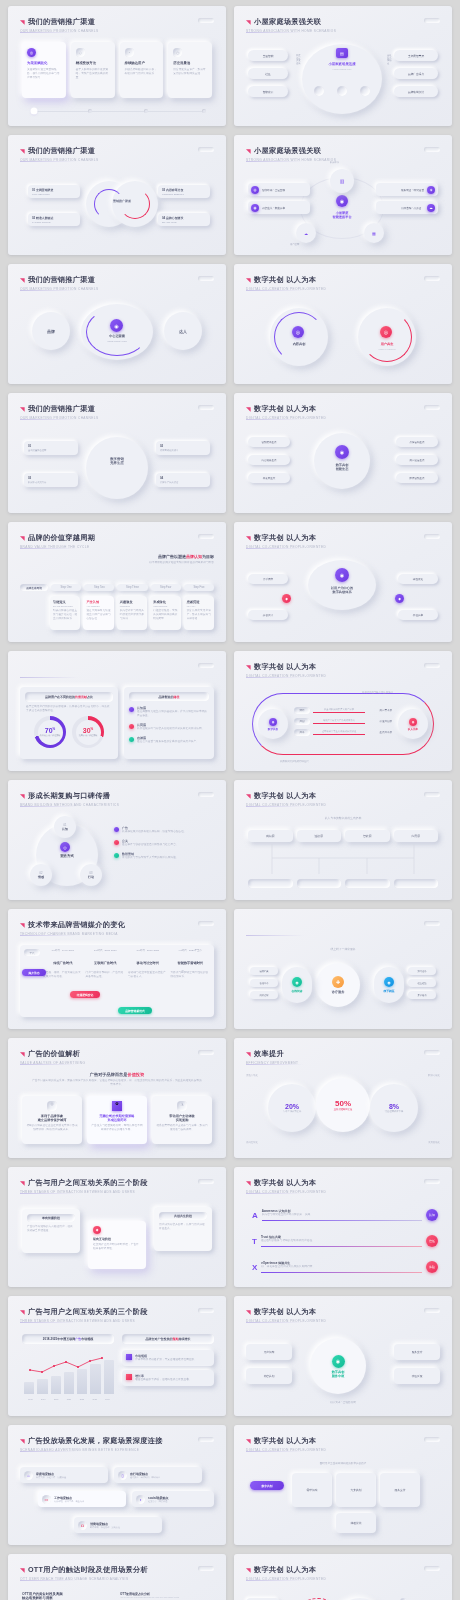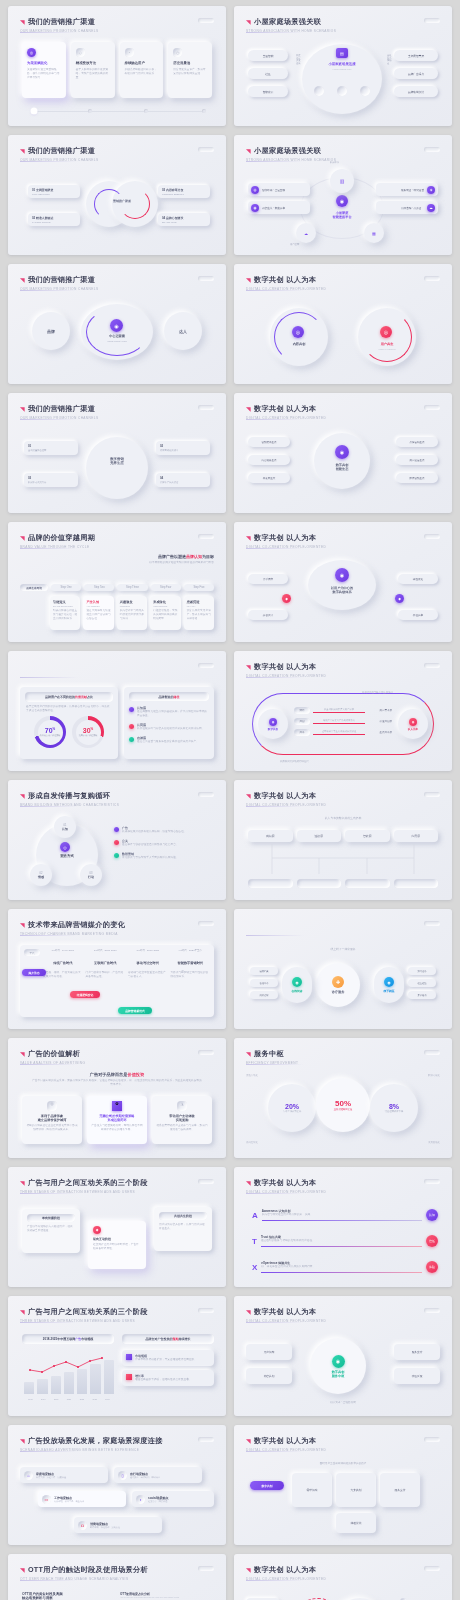--- a/index.html
+++ b/index.html
@@ -320,21 +320,21 @@
               </div>
             </div>
         </div>
       </div>
     </div>
 
     <div class="slide h120">
       <div class="shead">
           <div class="stitle">
             <span class="mk">◥</span>
-            <span>形成自发传播与复购循环</span>
+            <span>形成长期复购与口碑传播</span>
           </div>
         <div class="ssub">BRAND BUILDING METHODS AND CHARACTERISTICS</div>
         </div>
       <div class="hline"></div>
         <div class="pagetag"></div>
       <div class="ringsoft" style="left:28px;top:44px;width:62px;height:62px;background:#eef0f6"></div>
       <div class="ic grad-p" style="position:absolute;left:52px;top:62px;width:10px;height:10px;font-size:4px">◎</div>
       <div style="position:absolute;left:36px;top:74px;width:46px;text-align:center;font-size:3.4px;font-weight:700;color:#4a4e66">塑造方式</div>
       <div class="ringsoft" style="left:46px;top:36px;width:22px;height:22px;background:#eef0f6;display:flex;flex-direction:column;align-items:center;justify-content:center">
           <span style="font-size:2.6px;color:#9fa4b8">01</span>
@@ -834,21 +834,21 @@
       <div class="chip" style="position:absolute;left:16px;top:82px;width:28px;height:8px;display:flex;align-items:center;justify-content:center;font-size:2.3px;color:#7b8096">用药提醒</div>
       <div class="chip" style="position:absolute;right:16px;top:58px;width:28px;height:8px;display:flex;align-items:center;justify-content:center;font-size:2.3px;color:#7b8096">预约挂号</div>
       <div class="chip" style="position:absolute;right:16px;top:70px;width:28px;height:8px;display:flex;align-items:center;justify-content:center;font-size:2.3px;color:#7b8096">检查检验</div>
       <div class="chip" style="position:absolute;right:16px;top:82px;width:28px;height:8px;display:flex;align-items:center;justify-content:center;font-size:2.3px;color:#7b8096">复诊随访</div>
     </div>
 
     <div class="slide h120">
       <div class="shead">
           <div class="stitle">
             <span class="mk">◥</span>
-            <span>服务中枢</span>
+            <span>效率提升</span>
           </div>
         <div class="ssub">EFFICIENCY IMPROVEMENT</div>
         </div>
       <div class="hline"></div>
         <div class="pagetag"></div>
       <div class="ringsoft" style="left:34px;top:46px;width:48px;height:48px;background:#eef0f6;display:flex;flex-direction:column;align-items:center;justify-content:center">
         <div style="font-size:7px;font-weight:700;color:#6d38e0"><span>20</span>%</div>
         <div style="font-size:2.3px;color:#a8adc0">人均工作效率提升</div>
       </div>
       <div class="ringsoft" style="left:82px;top:40px;width:54px;height:54px;background:#f7f8fc;display:flex;flex-direction:column;align-items:center;justify-content:center">

